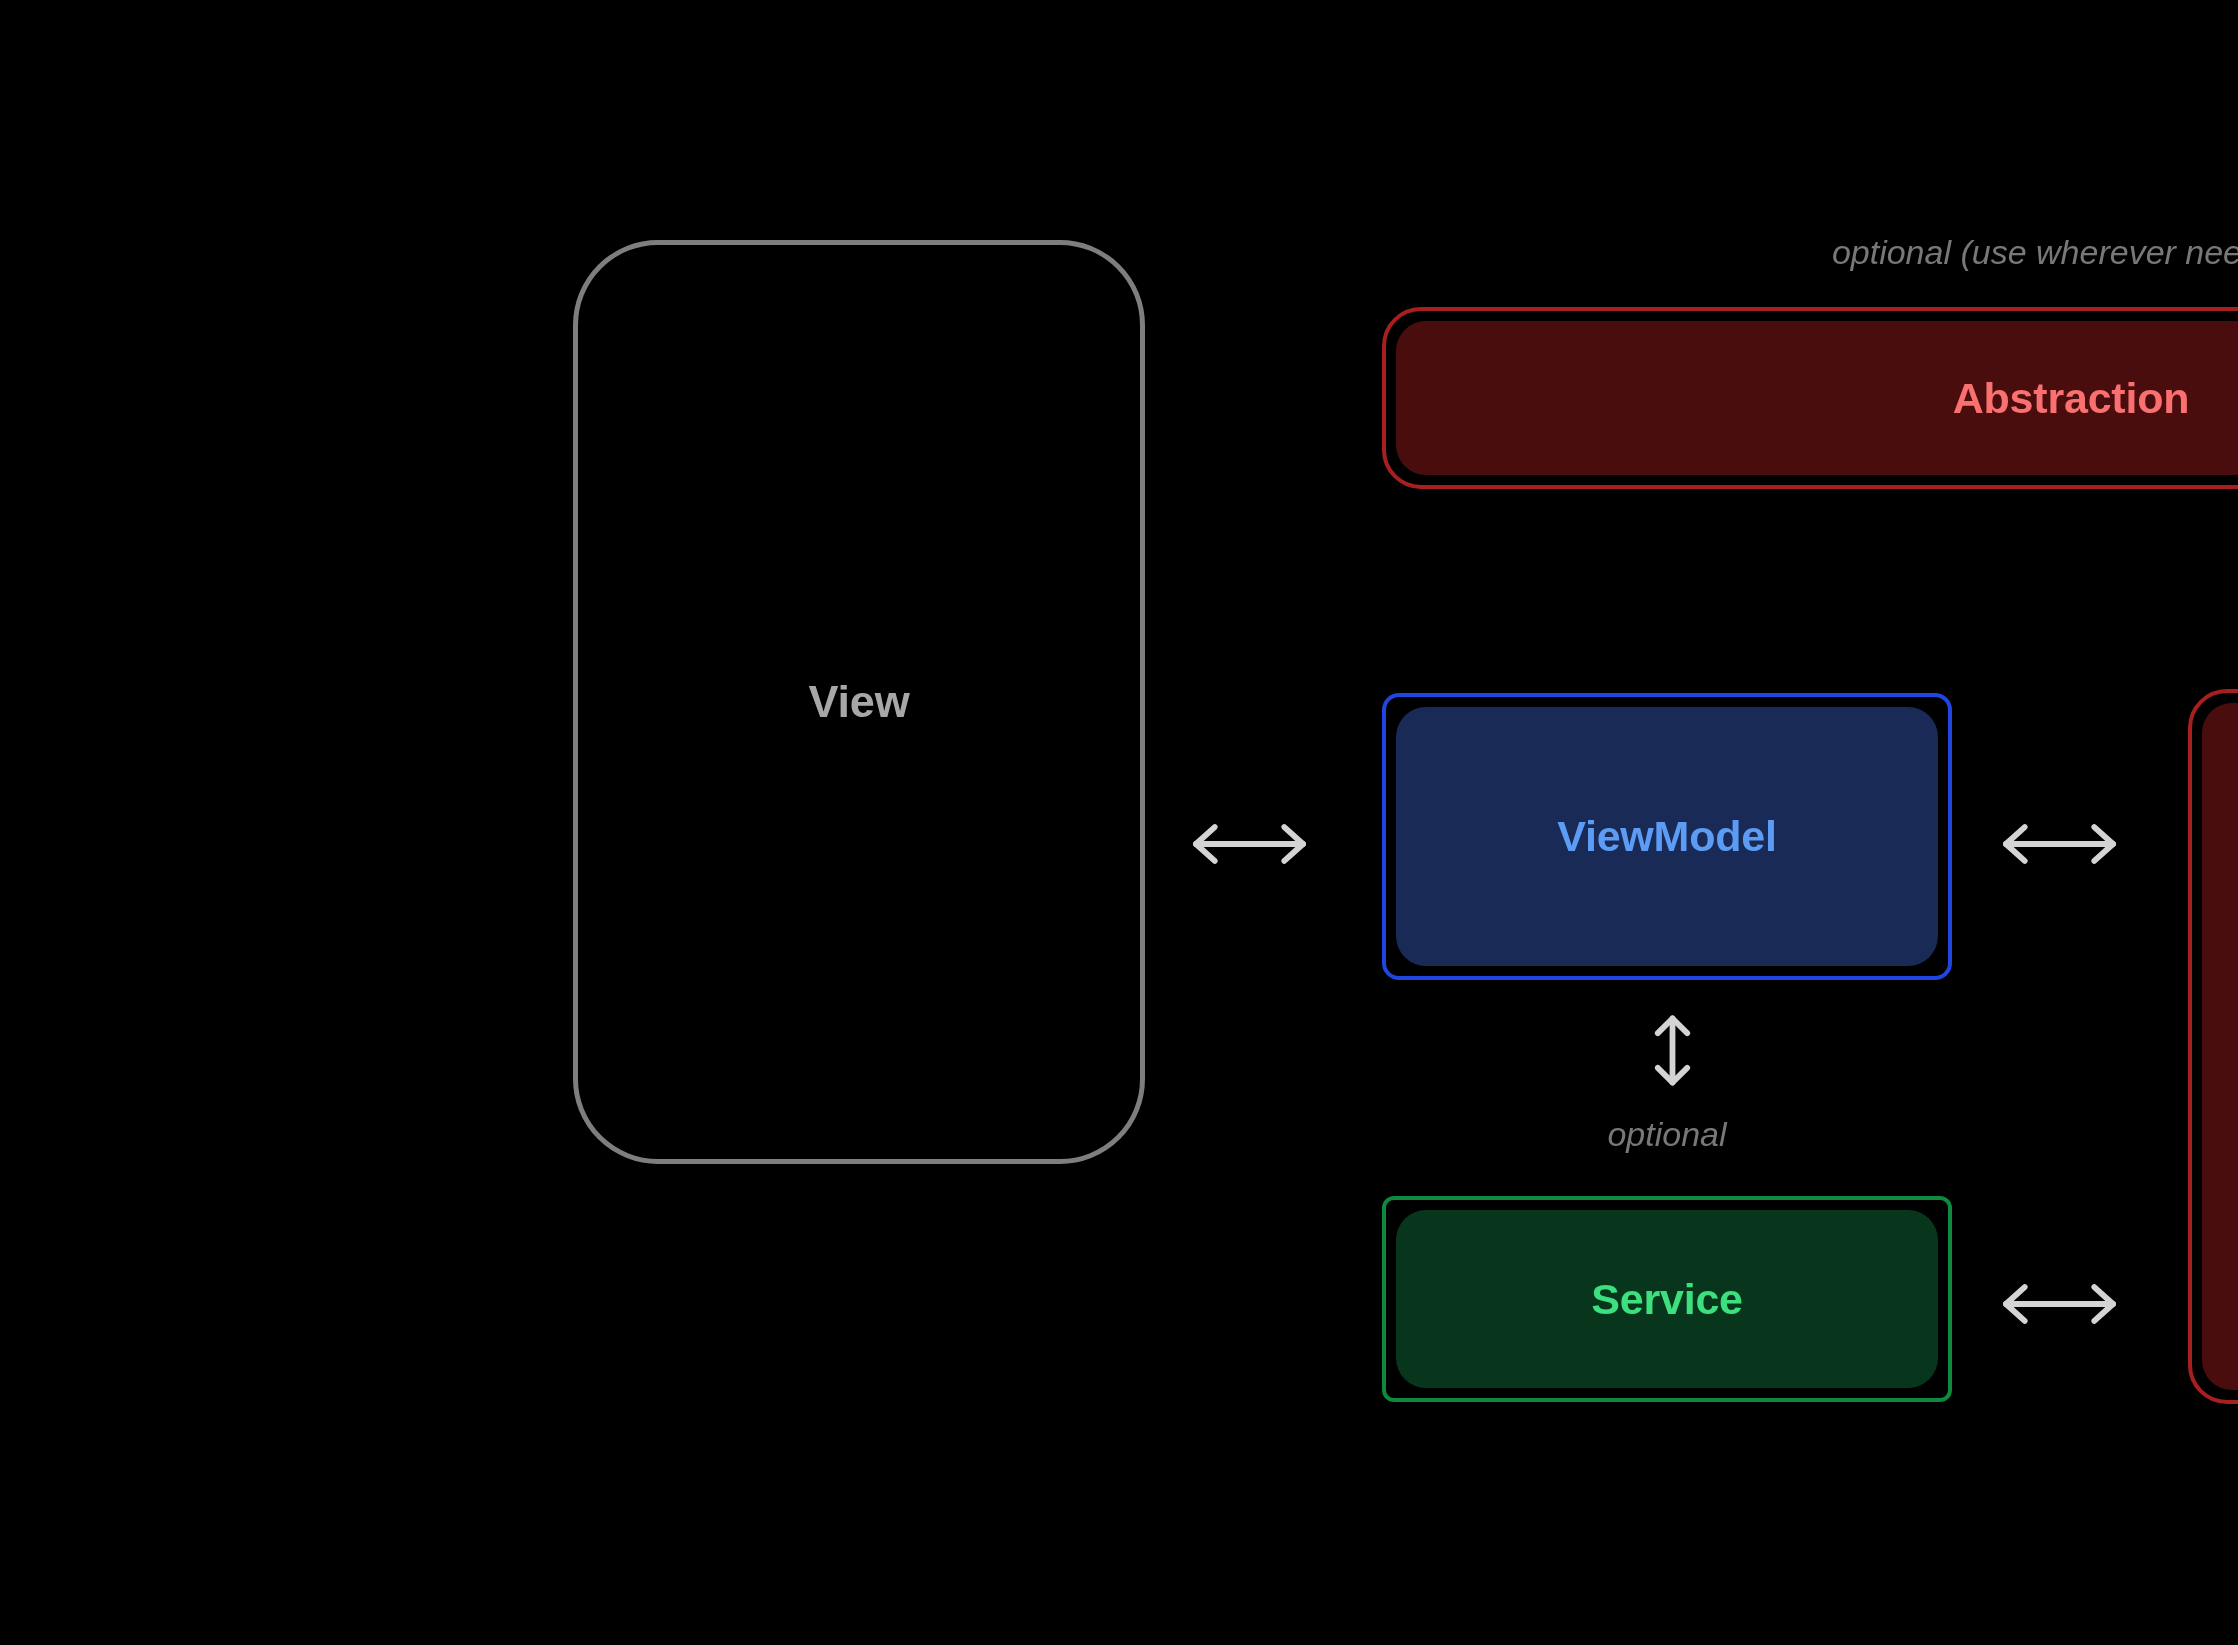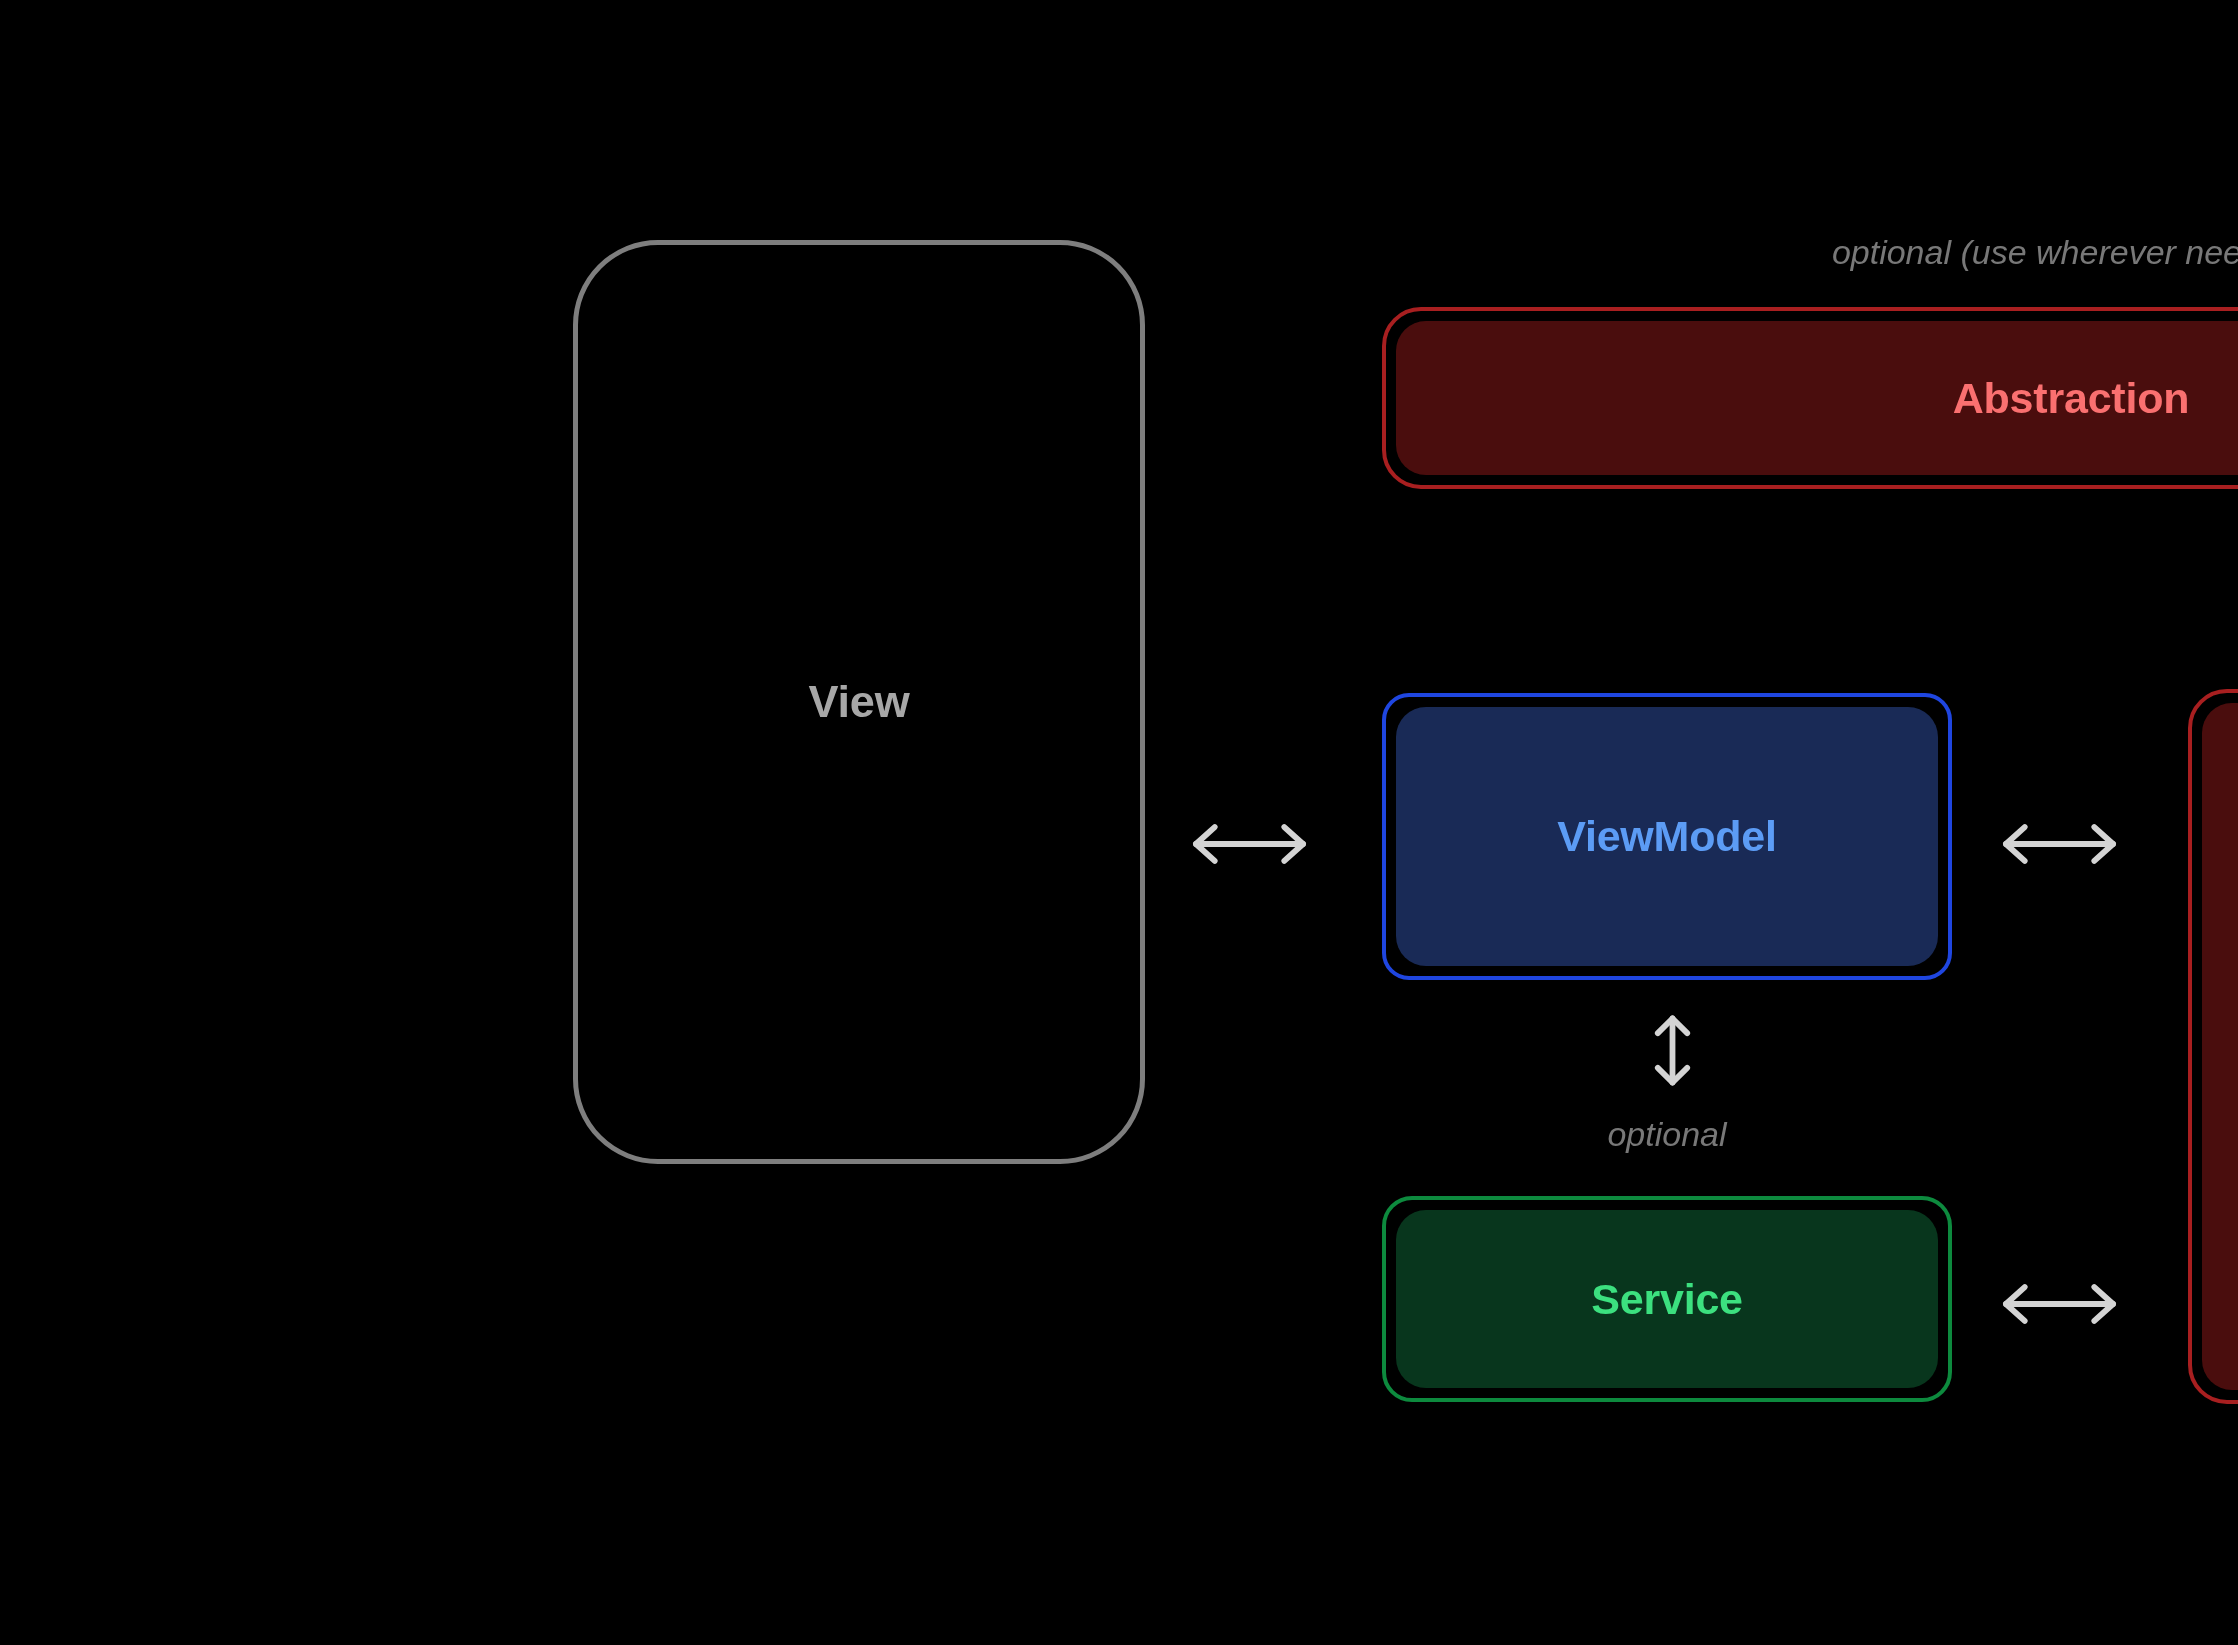--- a/index.html
+++ b/index.html
@@ -81,40 +81,40 @@
   }
 
   
   #viewmodel-node {
     left: 1382px;
     top: 693px;
     width: 570px;
     height: 287px;
     border-width: 4.9px;
     border-color: #1f46e0;
-    border-radius: 27px;
+    border-radius: 17px;
   }
   #viewmodel-node .fill {
     background: #192a56;
     border-radius: 30px;
   }
   #viewmodel-node .node-label {
     color: #5c9cf5;
     font-size: 43px;
   }
 
   
   #service-node {
     left: 1382px;
     top: 1196px;
     width: 570px;
     height: 206px;
     border-width: 4.9px;
     border-color: #0d8a3e;
-    border-radius: 30px;
+    border-radius: 12px;
     padding-left: 21px;
   }
   #service-node .fill {
     background: #08361d;
     border-radius: 30px;
   }
   #service-node .node-label {
     color: #3ce07f;
     font-size: 43px;
   }

